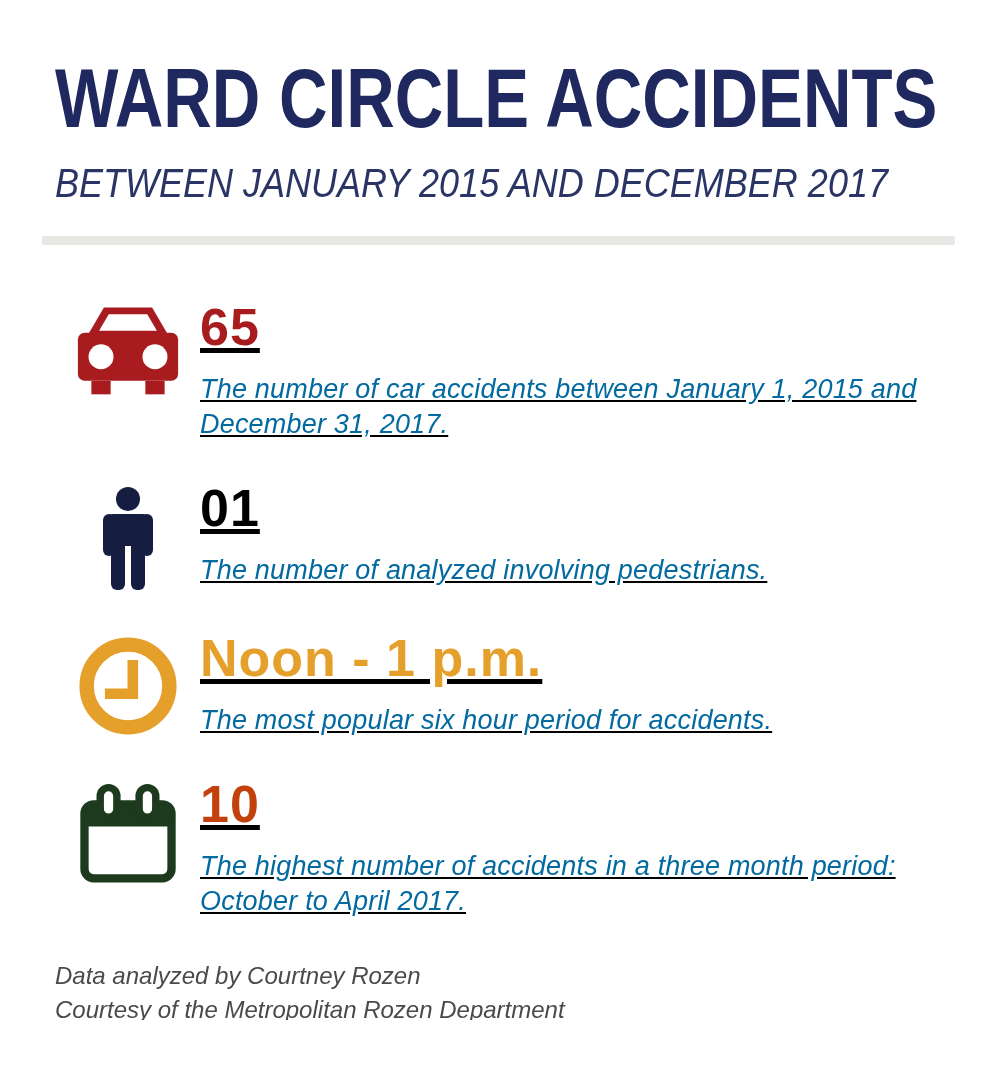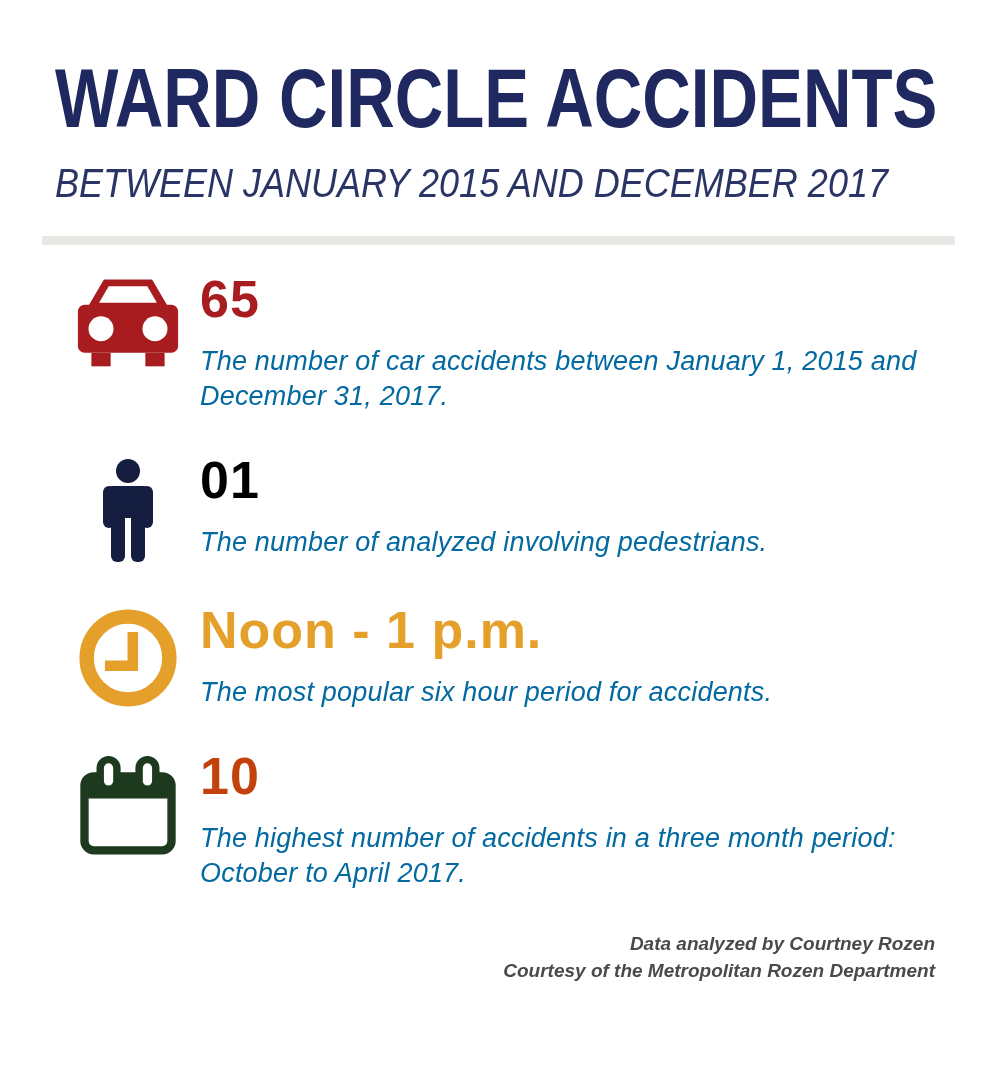--- a/index.html
+++ b/index.html
@@ -1,21 +1,21 @@
 <!DOCTYPE html>
 <html><head>
 <meta charset="utf-8">
 <style>
   html, body { margin: 0; padding: 0; background: #ffffff; }
   .page {
     position: relative;
     width: 1000px;
     height: 1020px;
     box-sizing: border-box;
-    padding: 46px 65px 0 55px;
+    padding: 46px 27px 0 55px;
     background: #ffffff;
     font-family: "Liberation Sans", sans-serif;
     overflow: hidden;
   }
   
   .title {
     margin: 10px 0 0 0;
     line-height: 1;
     white-space: nowrap;
   }
@@ -43,21 +43,21 @@
   }
   .divider {
     margin-top: 30px;
     margin-left: -13px;
     width: 913px;
     height: 9px;
     background: #E7E7E4;
     border-radius: 2px;
   }
   
-  .stats { margin-top: 28px; }
+  .stats { margin-top: 56px; text-decoration: underline; }
   .stat-row {
     display: flex;
     align-items: flex-start;
     margin-bottom: 40px;
   }
   .icon-cell {
     flex: 0 0 145px;
     display: flex;
     justify-content: center;
     padding-top: 4px;
@@ -78,24 +78,23 @@
     max-width: 780px;
     font-size: 27px;
     font-style: italic;
     color: #0369a1;
     line-height: 1.30;
     letter-spacing: 0.2px;
   }
   
   .footer {
     margin-top: 26px;
-    text-align: right;
-    font-size: 19px;
+    font-size: 24px;
     font-style: italic;
-    font-weight: bold;
+    font-weight: normal;
     color: #4A4A4A;
     line-height: 1.40;
   }
   svg { display: block; }
 </style>
 </head>
 <body>
 
 <div class="page">
 

